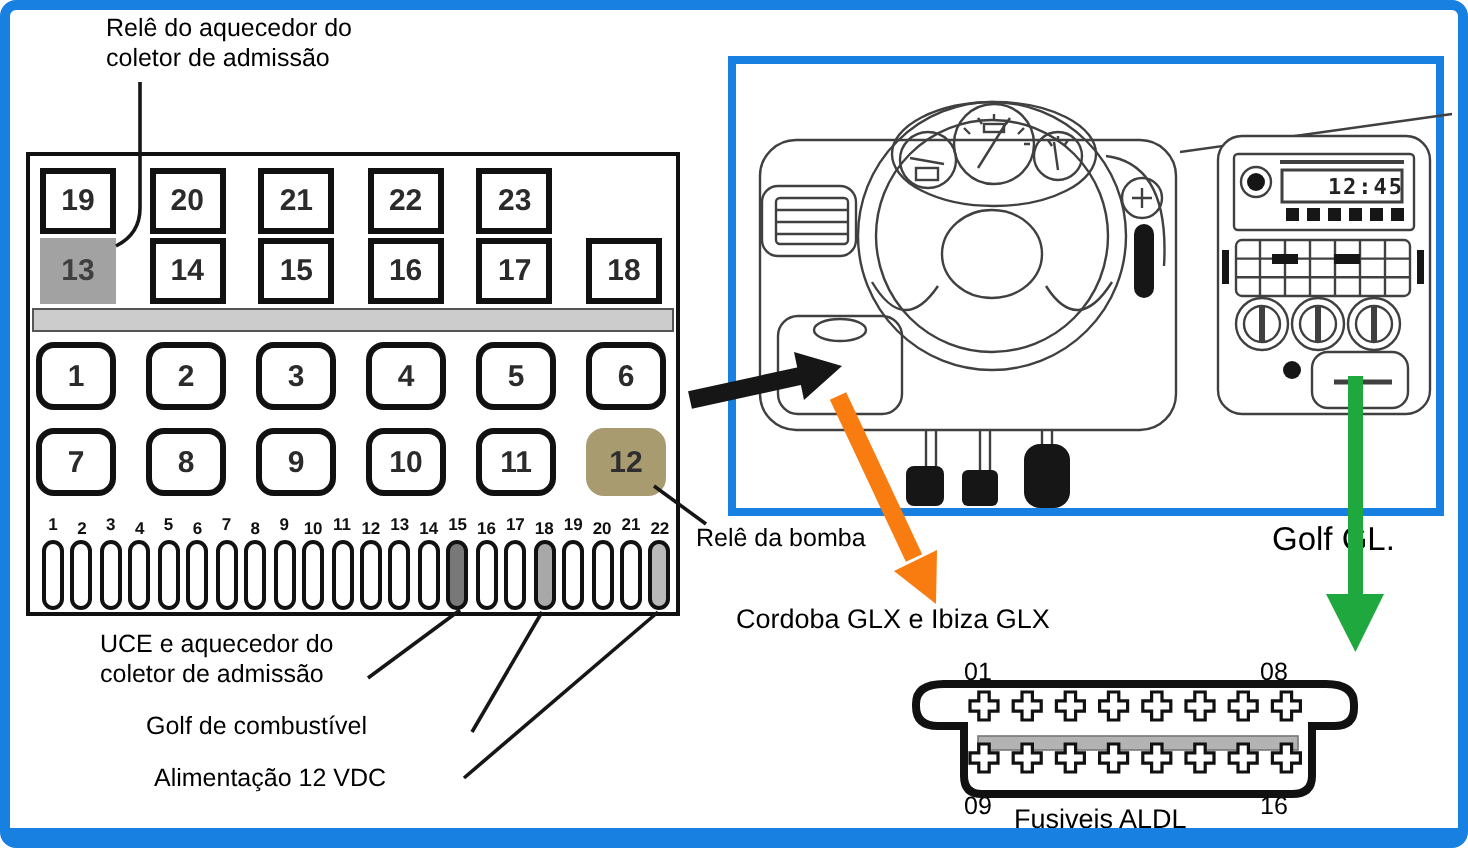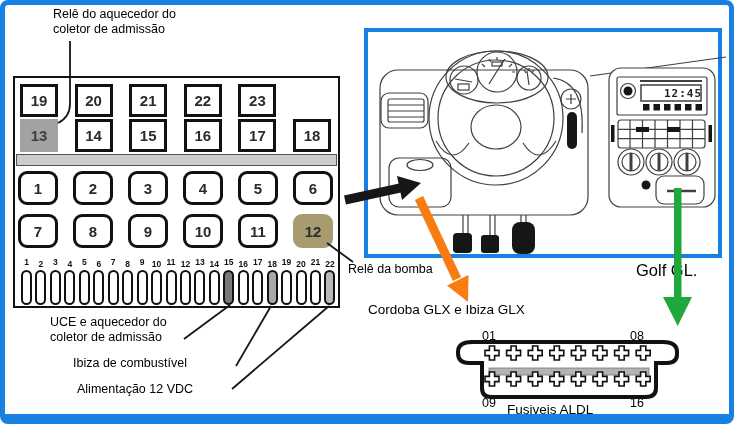--- a/index.html
+++ b/index.html
@@ -43,21 +43,21 @@
   <div id="graybar"></div>
 
   <div class="lbl" style="left:53px;top:7px">
     <div>Relê do aquecedor do</div>
     <div>coletor de admissão</div>
   </div>
   <div class="lbl" style="left:50px;top:315px">
     <div>UCE e aquecedor do</div>
     <div>coletor de admissão</div>
   </div>
-  <div class="lbl" style="left:73px;top:356px">Ibiza de combustível</div>
+  <div class="lbl" style="left:73px;top:356px">Golf de combustível</div>
   <div class="lbl" style="left:77px;top:382px">Alimentação 12 VDC</div>
   <div class="lbl" style="left:348px;top:262px">Relê da bomba</div>
   <div class="lbl big" style="left:608px;top:261px">Golf GL.</div>
   <div class="lbl mid" style="left:368px;top:302px">
     <div>Cordoba GLX e Ibiza GLX</div>
   </div>
 
   <div id="dashbox"></div>
   <div id="radio-time">12:45</div>
 

